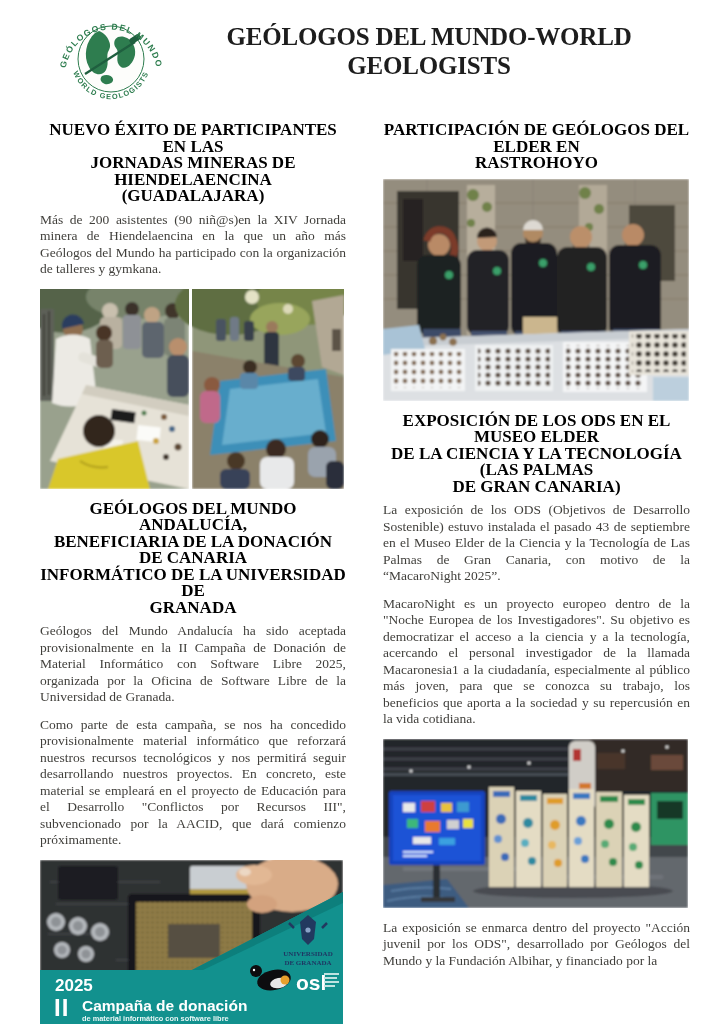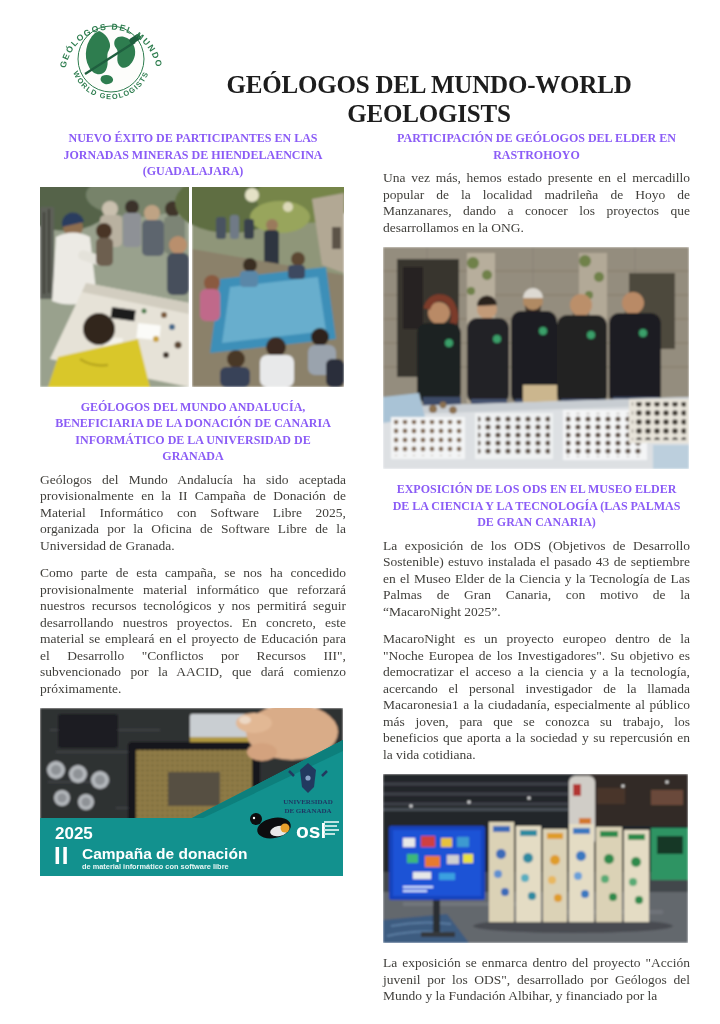--- a/index.html
+++ b/index.html
@@ -4,30 +4,30 @@
 <style>
   html,body { margin:0; padding:0; background:#ffffff; }
   .page {
     position:relative; width:720px; height:1024px; background:#ffffff;
     font-family:"Liberation Serif", serif; overflow:hidden;
   }
   
   .logo-wrap { position:absolute; left:55px; top:4px; width:112px; height:106px; }
   .title-block {
     position:absolute; left:168px; top:22px; width:522px; text-align:center;
-    font-weight:bold; color:#1d1d1d; font-size:25px; line-height:29px; letter-spacing:-0.2px;margin-top:48px;
+    font-weight:bold; color:#1d1d1d; font-size:25px; line-height:29px; letter-spacing:-0.2px;
   }
   .date-blue { color:#1e6db6; }
   
   .col { position:absolute; top:118px; }
   .col-left  { left:40px;  width:306px; }
   .col-right { left:383px; width:307px; }
   h2 {
-    font-size:12px; line-height:16.5px; font-weight:bold; color:#8b5cf6;
-    text-align:center; margin:12px 0 7px 0; white-space:pre-line;
+    font-size:17px; line-height:16.5px; font-weight:bold; color:#000000;
+    text-align:center; margin:4px 0 7px 0; white-space:pre-line;
   }
   p {
     font-size:13.5px; line-height:16.5px; color:#403f3b;
     text-align:justify; margin:0 0 11px 0;
   }
   figure { margin:0 0 12px 0; }
   svg.photo { display:block; }
 </style>
 </head>
 <body>
@@ -58,20 +58,21 @@
     <div class="title-block">
       <div>GEÓLOGOS DEL MUNDO-WORLD GEOLOGISTS</div>
     </div>
   </header>
 
   <section class="col col-left">
 
     <h2>NUEVO ÉXITO DE PARTICIPANTES EN LAS
 JORNADAS MINERAS DE HIENDELAENCINA
 (GUADALAJARA)</h2>
+    <p>Más de 200 asistentes (90 niñ@s)en la XIV Jornada minera de Hiendelaencina en la que un año más Geólogos del Mundo ha participado con la organización de talleres y gymkana.</p>
 
     <figure>
       <svg class="photo" width="304" height="200" viewBox="0 0 304 200">
         <defs>
             <filter id="blurA">
               <feGaussianBlur stdDeviation="1.1"></feGaussianBlur>
             </filter>
           </defs>
         <g filter="url(#blurA)">
           <rect x="0" y="0" width="149" height="200" fill="#99a18d"></rect>
@@ -221,21 +222,20 @@
         <text x="42" y="151" font-family="Liberation Sans, sans-serif" font-size="15.5" font-weight="bold" fill="#ffffff">Campaña de donación</text>
         <text x="42" y="161" font-family="Liberation Sans, sans-serif" font-size="7.4" font-weight="bold" fill="#e8f6f5">de material informático con software libre</text>
       </svg>
     </figure>
   </section>
 
   <section class="col col-right">
 
     <h2>PARTICIPACIÓN DE GEÓLOGOS DEL ELDER EN
 RASTROHOYO</h2>
-    <p>Una vez más, hemos estado presente en el mercadillo popular de la localidad madrileña de Hoyo de Manzanares, dando a conocer los proyectos que desarrollamos en la ONG.</p>
 
     <figure>
       <svg class="photo" width="306" height="222" viewBox="0 0 306 222">
         <defs>
           <filter id="blurC">
               <feGaussianBlur stdDeviation="1.1"></feGaussianBlur>
             </filter>
           <pattern id="spec1" width="9" height="9" patternUnits="userSpaceOnUse">
               <circle cx="4" cy="4" r="2.4" fill="#7a6248"></circle>
             </pattern>

